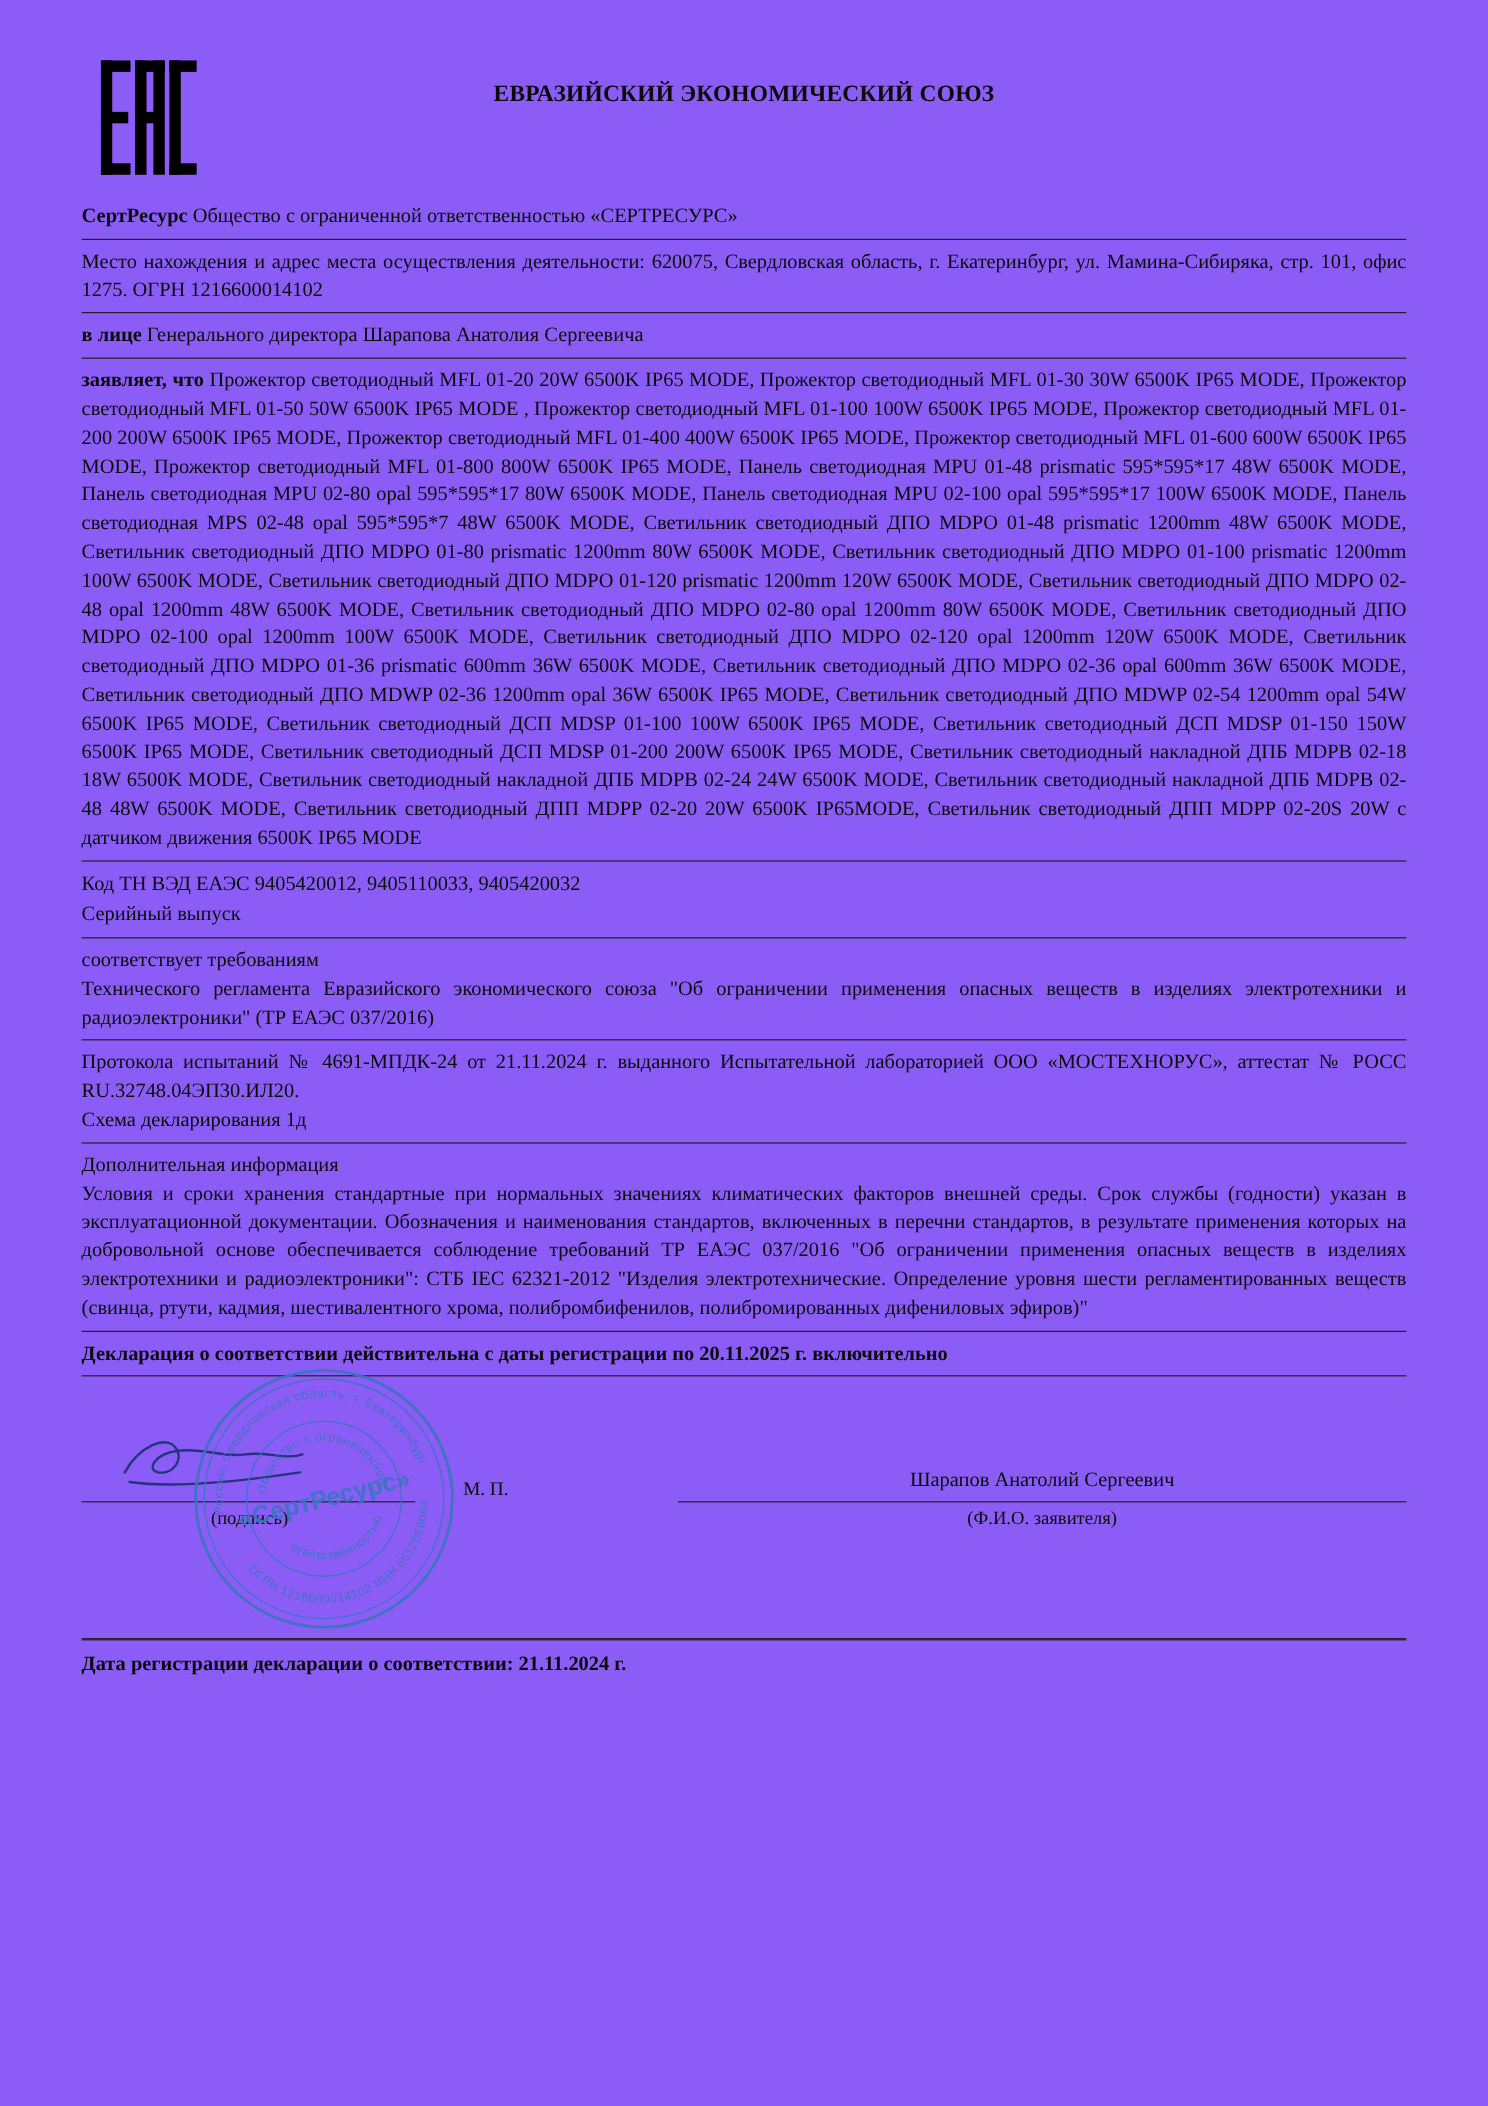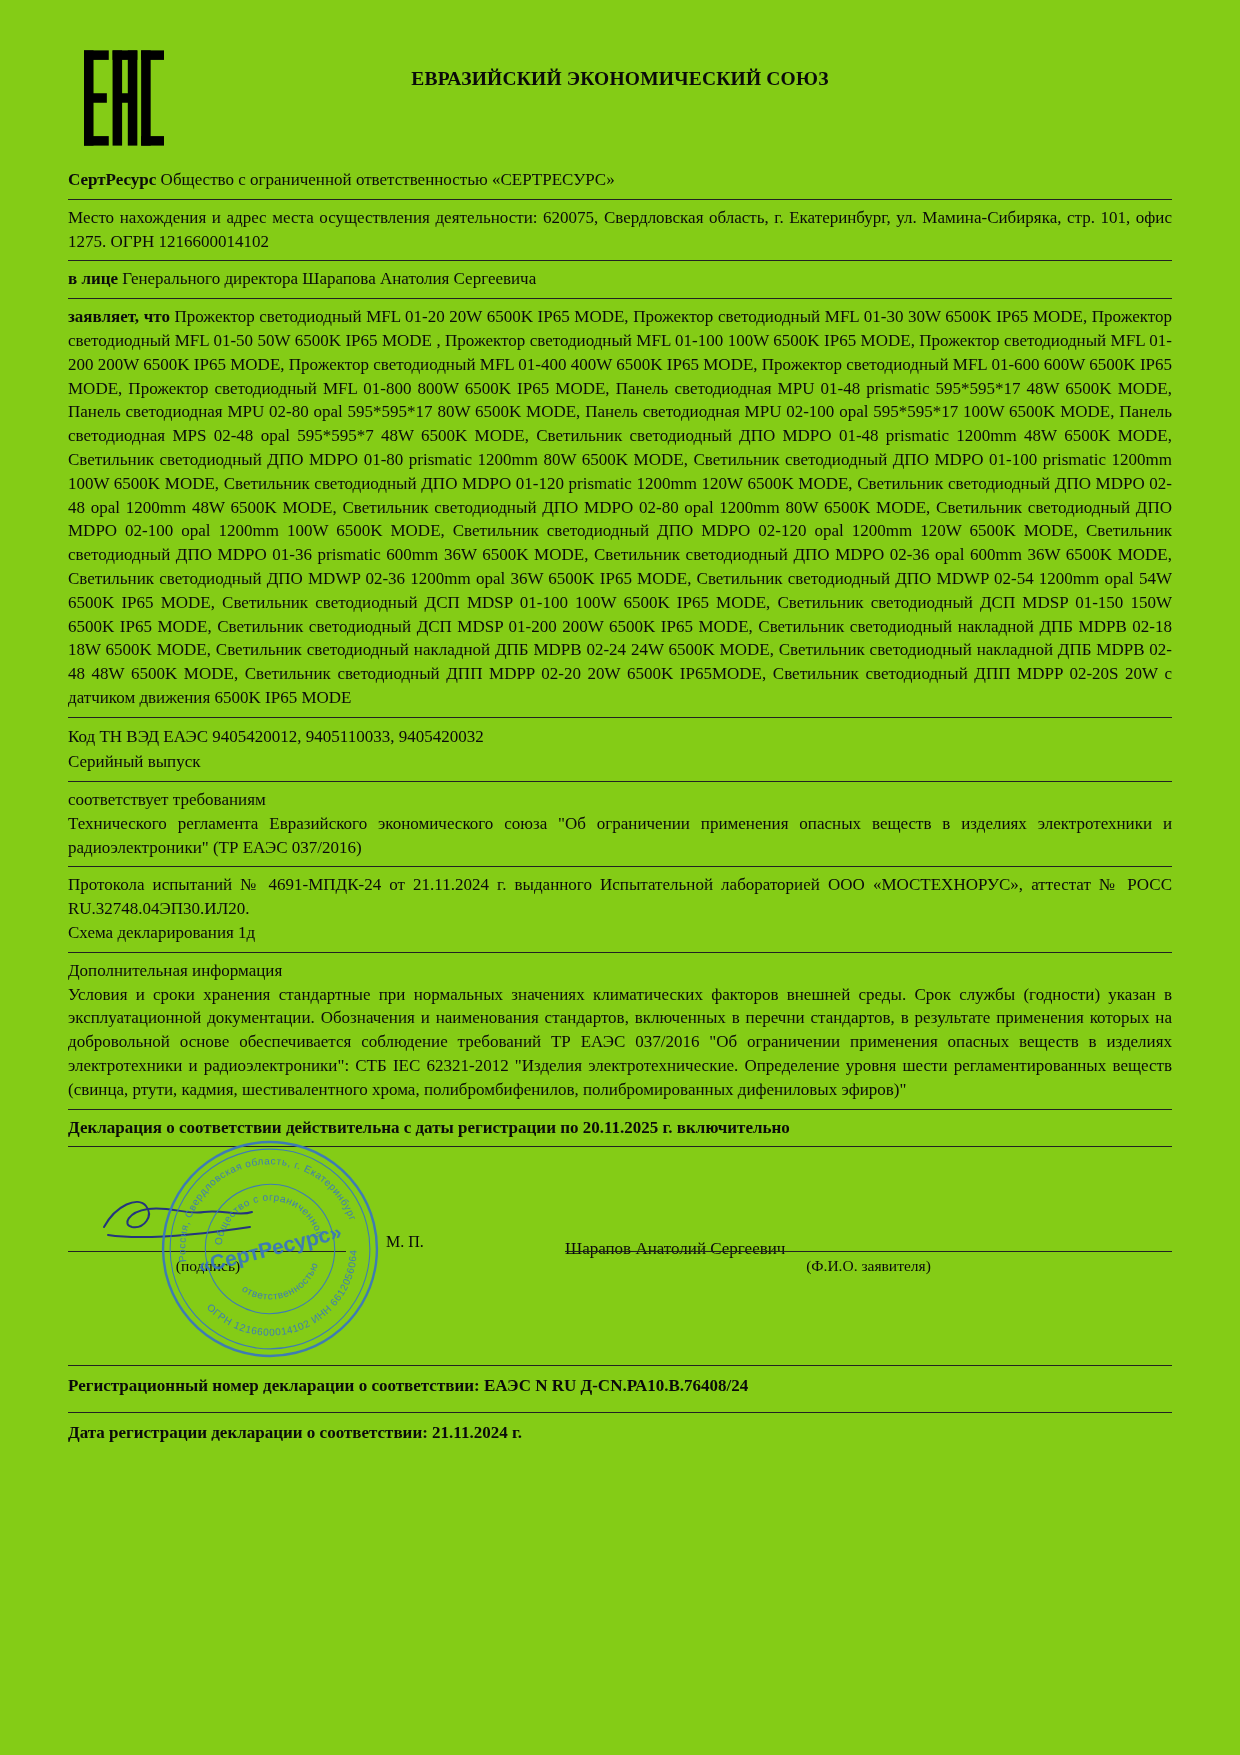--- a/index.html
+++ b/index.html
@@ -1,19 +1,19 @@
 <!DOCTYPE html>
 <html><head>
 <meta charset="utf-8">
 <style>
   * { margin:0; padding:0; box-sizing:border-box; }
   html,body { background:#e8e8e8; }
   .page {
     width:1240px; height:1755px; position:relative; margin:0 auto;
-    background:#84cc16; color:#0a0a0a; overflow:hidden;
+    background:#8b5cf6; color:#0a0a0a; overflow:hidden;
     font-family:"Liberation Serif", serif;
   }
   .content { position:absolute; left:68px; top:44px; width:1104px; }
 
   
   .header { position:relative; min-height:118px; }
   .eac-logo { position:absolute; left:16px; top:6px; }
   .doc-title { text-align:center; font-weight:bold; font-size:19.5px; line-height:1.5; padding-top:20px; letter-spacing:.2px; }
 
   .rule { border-top:1.6px solid #222; }
@@ -31,21 +31,21 @@
   .st-small  { font-size:10px; fill:#3a76c0; font-family:"Liberation Sans", sans-serif; letter-spacing:.6px; }
   .st-center { font-size:21px; font-weight:bold; fill:#3a76c0; font-family:"Liberation Sans", sans-serif; }
   .signature-stroke { position:absolute; left:30px; top:44px; z-index:2; }
   .mp { position:absolute; left:318px; top:86px; font-size:16px; }
   .sign-line { position:absolute; border-bottom:1.6px solid #222; height:0; }
   .sign-line.l { left:0; top:104px; width:278px; }
   .sign-line.r { left:497px; top:104px; width:607px; }
   .caption { position:absolute; font-size:15.5px; text-align:center; }
   .caption.l { left:40px; top:110px; width:200px; }
   .caption.r { left:497px; top:110px; width:607px; }
-  .signatory-name { position:absolute; left:497px; top:92px; width:607px; font-size:17px;font-family:Liberation Serif, serif; }
+  .signatory-name { position:absolute; left:497px; top:76px; width:607px; text-align:center; font-size:17px;font-family:Liberation Serif, serif; }
 
   .bold-row { font-weight:bold; font-size:17px; padding:10px 0 16px; }
   .bold-row.validity { padding:6px 0 7px; }
 </style>
 </head>
 <body>
 
 <div class="page">
   <div class="content">
 
@@ -154,19 +154,18 @@
 
       <div class="sign-line l"></div>
       <div class="caption l">(подпись)</div>
 
       <div class="signatory-name">Шарапов Анатолий Сергеевич</div>
       <div class="sign-line r"></div>
       <div class="caption r">(Ф.И.О. заявителя)</div>
     </div>
 
     <div class="rule"></div>
-    <div class="bold-row">Регистрационный номер декларации о соответствии: ЕАЭС N RU Д-CN.РА10.В.76408/24</div>
 
     <div class="rule"></div>
     <div class="bold-row">Дата регистрации декларации о соответствии: 21.11.2024 г.</div>
 
   </div>
 </div>
 
 </body></html>

